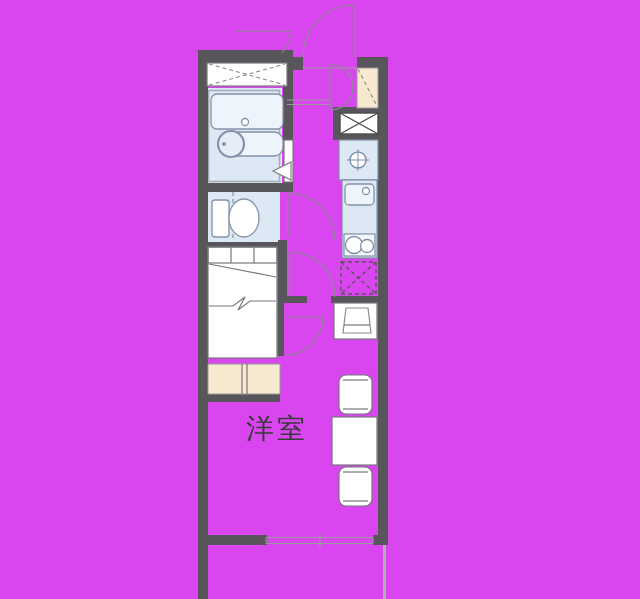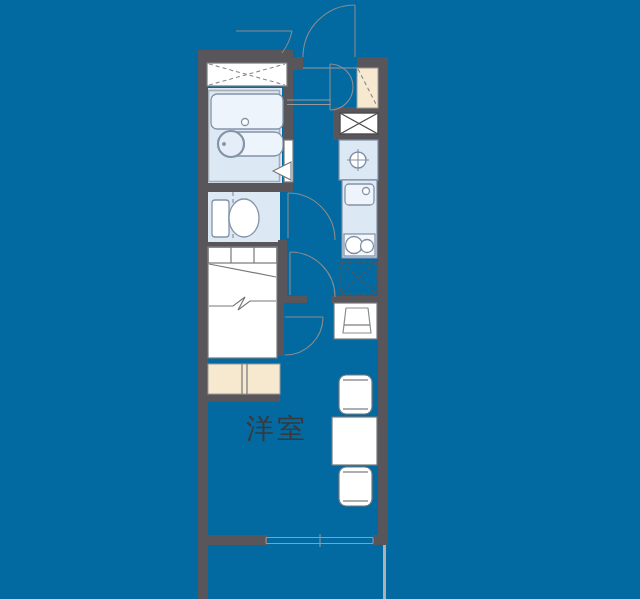--- a/index.html
+++ b/index.html
@@ -1,16 +1,16 @@
 <!DOCTYPE html>
 <html><head>
 <meta charset="utf-8">
 <style>
   html,body{margin:0;padding:0;background:#ffffff;}
-  .stage{width:640px;height:599px;position:relative;background:#0369a1;font-family:"DejaVu Sans",sans-serif;}
+  .stage{width:640px;height:599px;position:relative;background:#d946ef;font-family:"DejaVu Sans",sans-serif;}
   .wall{fill:#58565a;stroke:none;}
   .thin{stroke:#77787a;stroke-width:1.2;fill:none;}
   .thin-f{stroke:#77787a;stroke-width:1.2;fill:#ffffff;}
   .arc{stroke:#8a8c8e;stroke-width:1.1;fill:none;}
   .leaf{stroke:#8a8c8e;stroke-width:1.1;fill:none;}
   .wet{fill:#dde8f5;stroke:#7e8ea6;stroke-width:1.2;}
   .wet-noborder{fill:#dde8f5;stroke:none;}
   .fixture{fill:#eef4fb;stroke:#8593a8;stroke-width:1.3;}
   .fixture-w{fill:#ffffff;stroke:#8593a8;stroke-width:1.3;}
   .beige{fill:#f6e9cf;stroke:#9a9a9a;stroke-width:1;}

